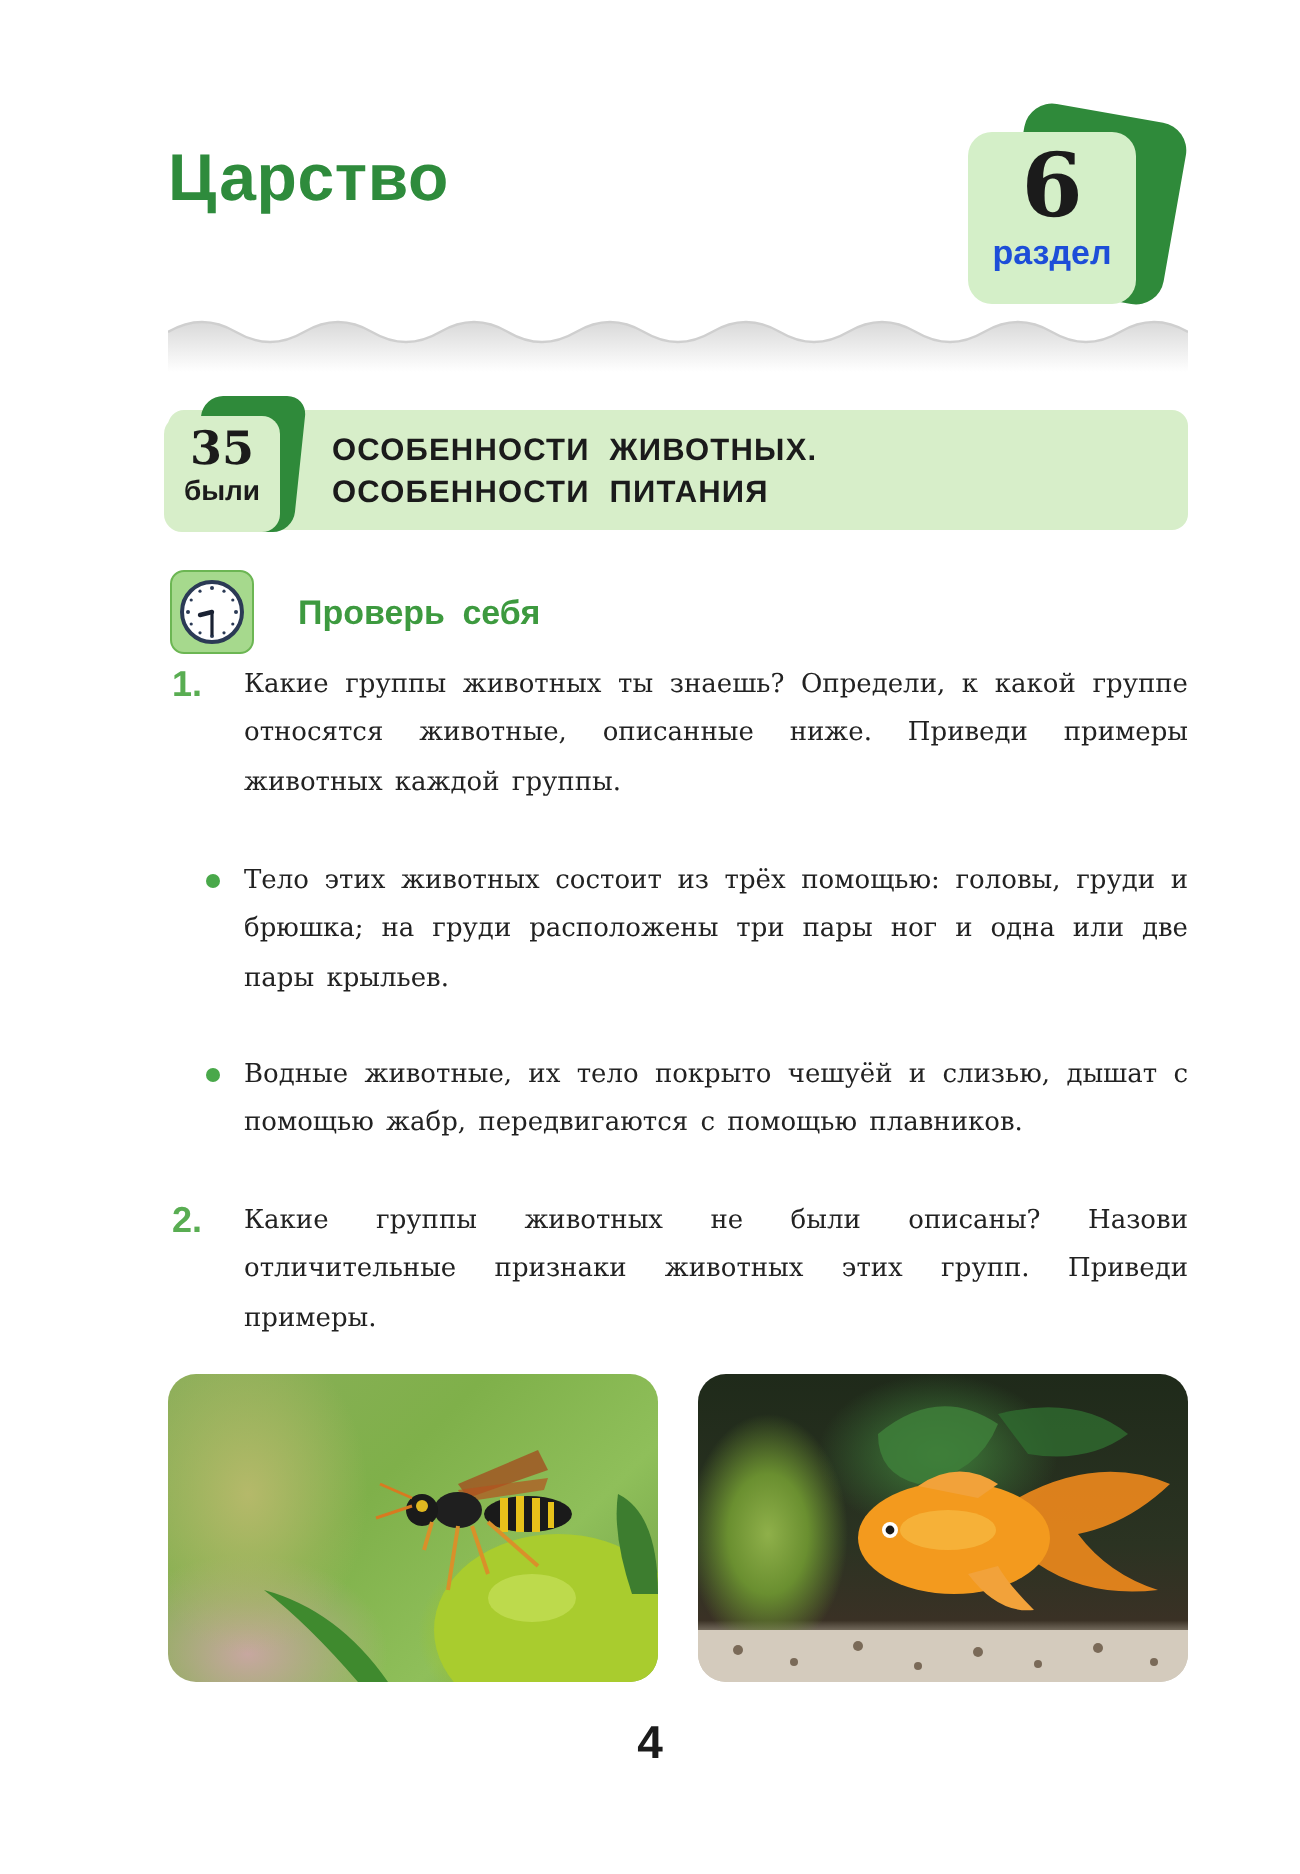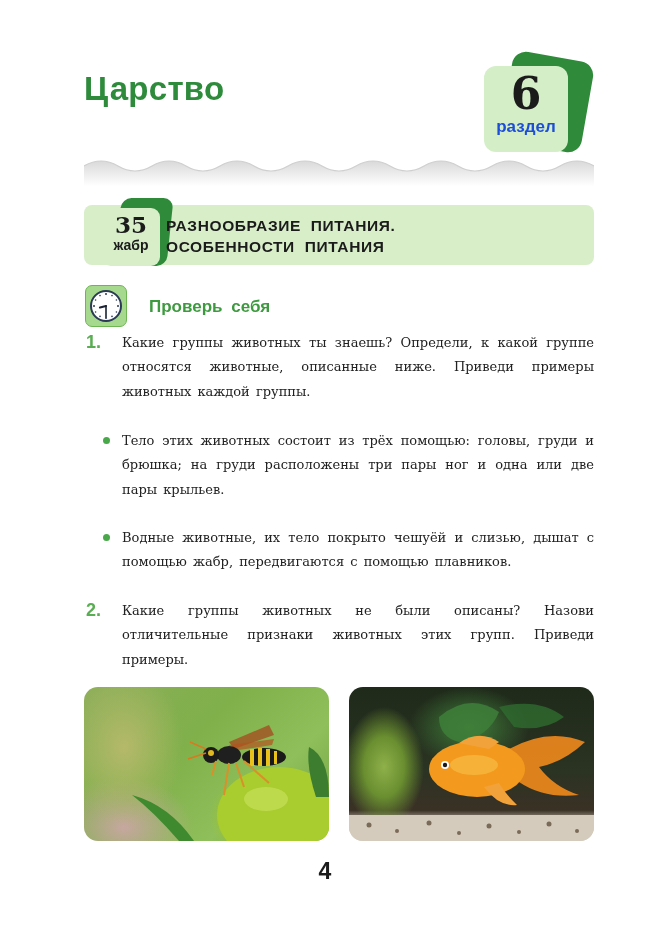--- a/index.html
+++ b/index.html
@@ -31,21 +31,21 @@
       font-family: "Liberation Sans", sans-serif; font-weight: bold; font-size: 17px;
       line-height: 18px; color: #1d4ed8;
     }
 
     .wave { position: absolute; left: 84px; top: 152px; width: 510px; height: 34px; }
 
     .lesson-bar {
       position: absolute; left: 84px; top: 205px; width: 510px; height: 60px;
       background: #d7eec9; border-radius: 8px;
     }
-    .lesson-badge { position: absolute; left: 100px; top: 196px; width: 72px; height: 72px; padding-left: 13px; }
+    .lesson-badge { position: absolute; left: 80px; top: 196px; width: 72px; height: 72px; padding-left: 13px; }
     .lesson-badge .back {
       position: absolute; left: 18px; top: 2px; width: 52px; height: 68px;
       background: #2f8a3a; border-radius: 10px; transform: skewX(-6deg);
     }
     .lesson-badge .front {
       position: absolute; left: 2px; top: 12px; width: 58px; height: 58px;
       background: #d7eec9; border-radius: 9px;
       display: flex; flex-direction: column; align-items: center;
     }
     .lesson-badge .num {
@@ -136,25 +136,25 @@
   </defs>
   <path d="M0 14 Q 17 4 34 14 T 68 14 T 102 14 T 136 14 T 170 14 T 204 14 T 238 14 T 272 14 T 306 14 T 340 14 T 374 14 T 408 14 T 442 14 T 476 14 T 510 14 L 510 34 L 0 34 Z" fill="url(#wg)"></path>
   <path d="M0 14 Q 17 4 34 14 T 68 14 T 102 14 T 136 14 T 170 14 T 204 14 T 238 14 T 272 14 T 306 14 T 340 14 T 374 14 T 408 14 T 442 14 T 476 14 T 510 14" fill="none" stroke="#cfcfcf" stroke-width="1.2"></path>
 </svg>
 
 <div class="lesson-bar"></div>
 <div class="lesson-badge">
   <div class="back"></div>
   <div class="front">
     <span class="num">35</span>
-    <span class="lbl">жабр</span>
+    <span class="lbl">были</span>
   </div>
 </div>
 <div class="lesson-title">
-  <div>РАЗНООБРАЗИЕ ПИТАНИЯ.</div>
+  <div>ОСОБЕННОСТИ ЖИВОТНЫХ.</div>
   <div>ОСОБЕННОСТИ ПИТАНИЯ</div>
 </div>
 
 <div class="check-icon">
   <svg width="34" height="34" viewBox="0 0 34 34">
     <circle cx="17" cy="17" r="15" fill="#ffffff" stroke="#2b3a55" stroke-width="2"></circle>
     <g fill="#2b3a55">
       <circle cx="17" cy="5" r="1"></circle>
         <circle cx="17" cy="29" r="1"></circle>
       <circle cx="5" cy="17" r="1"></circle>

